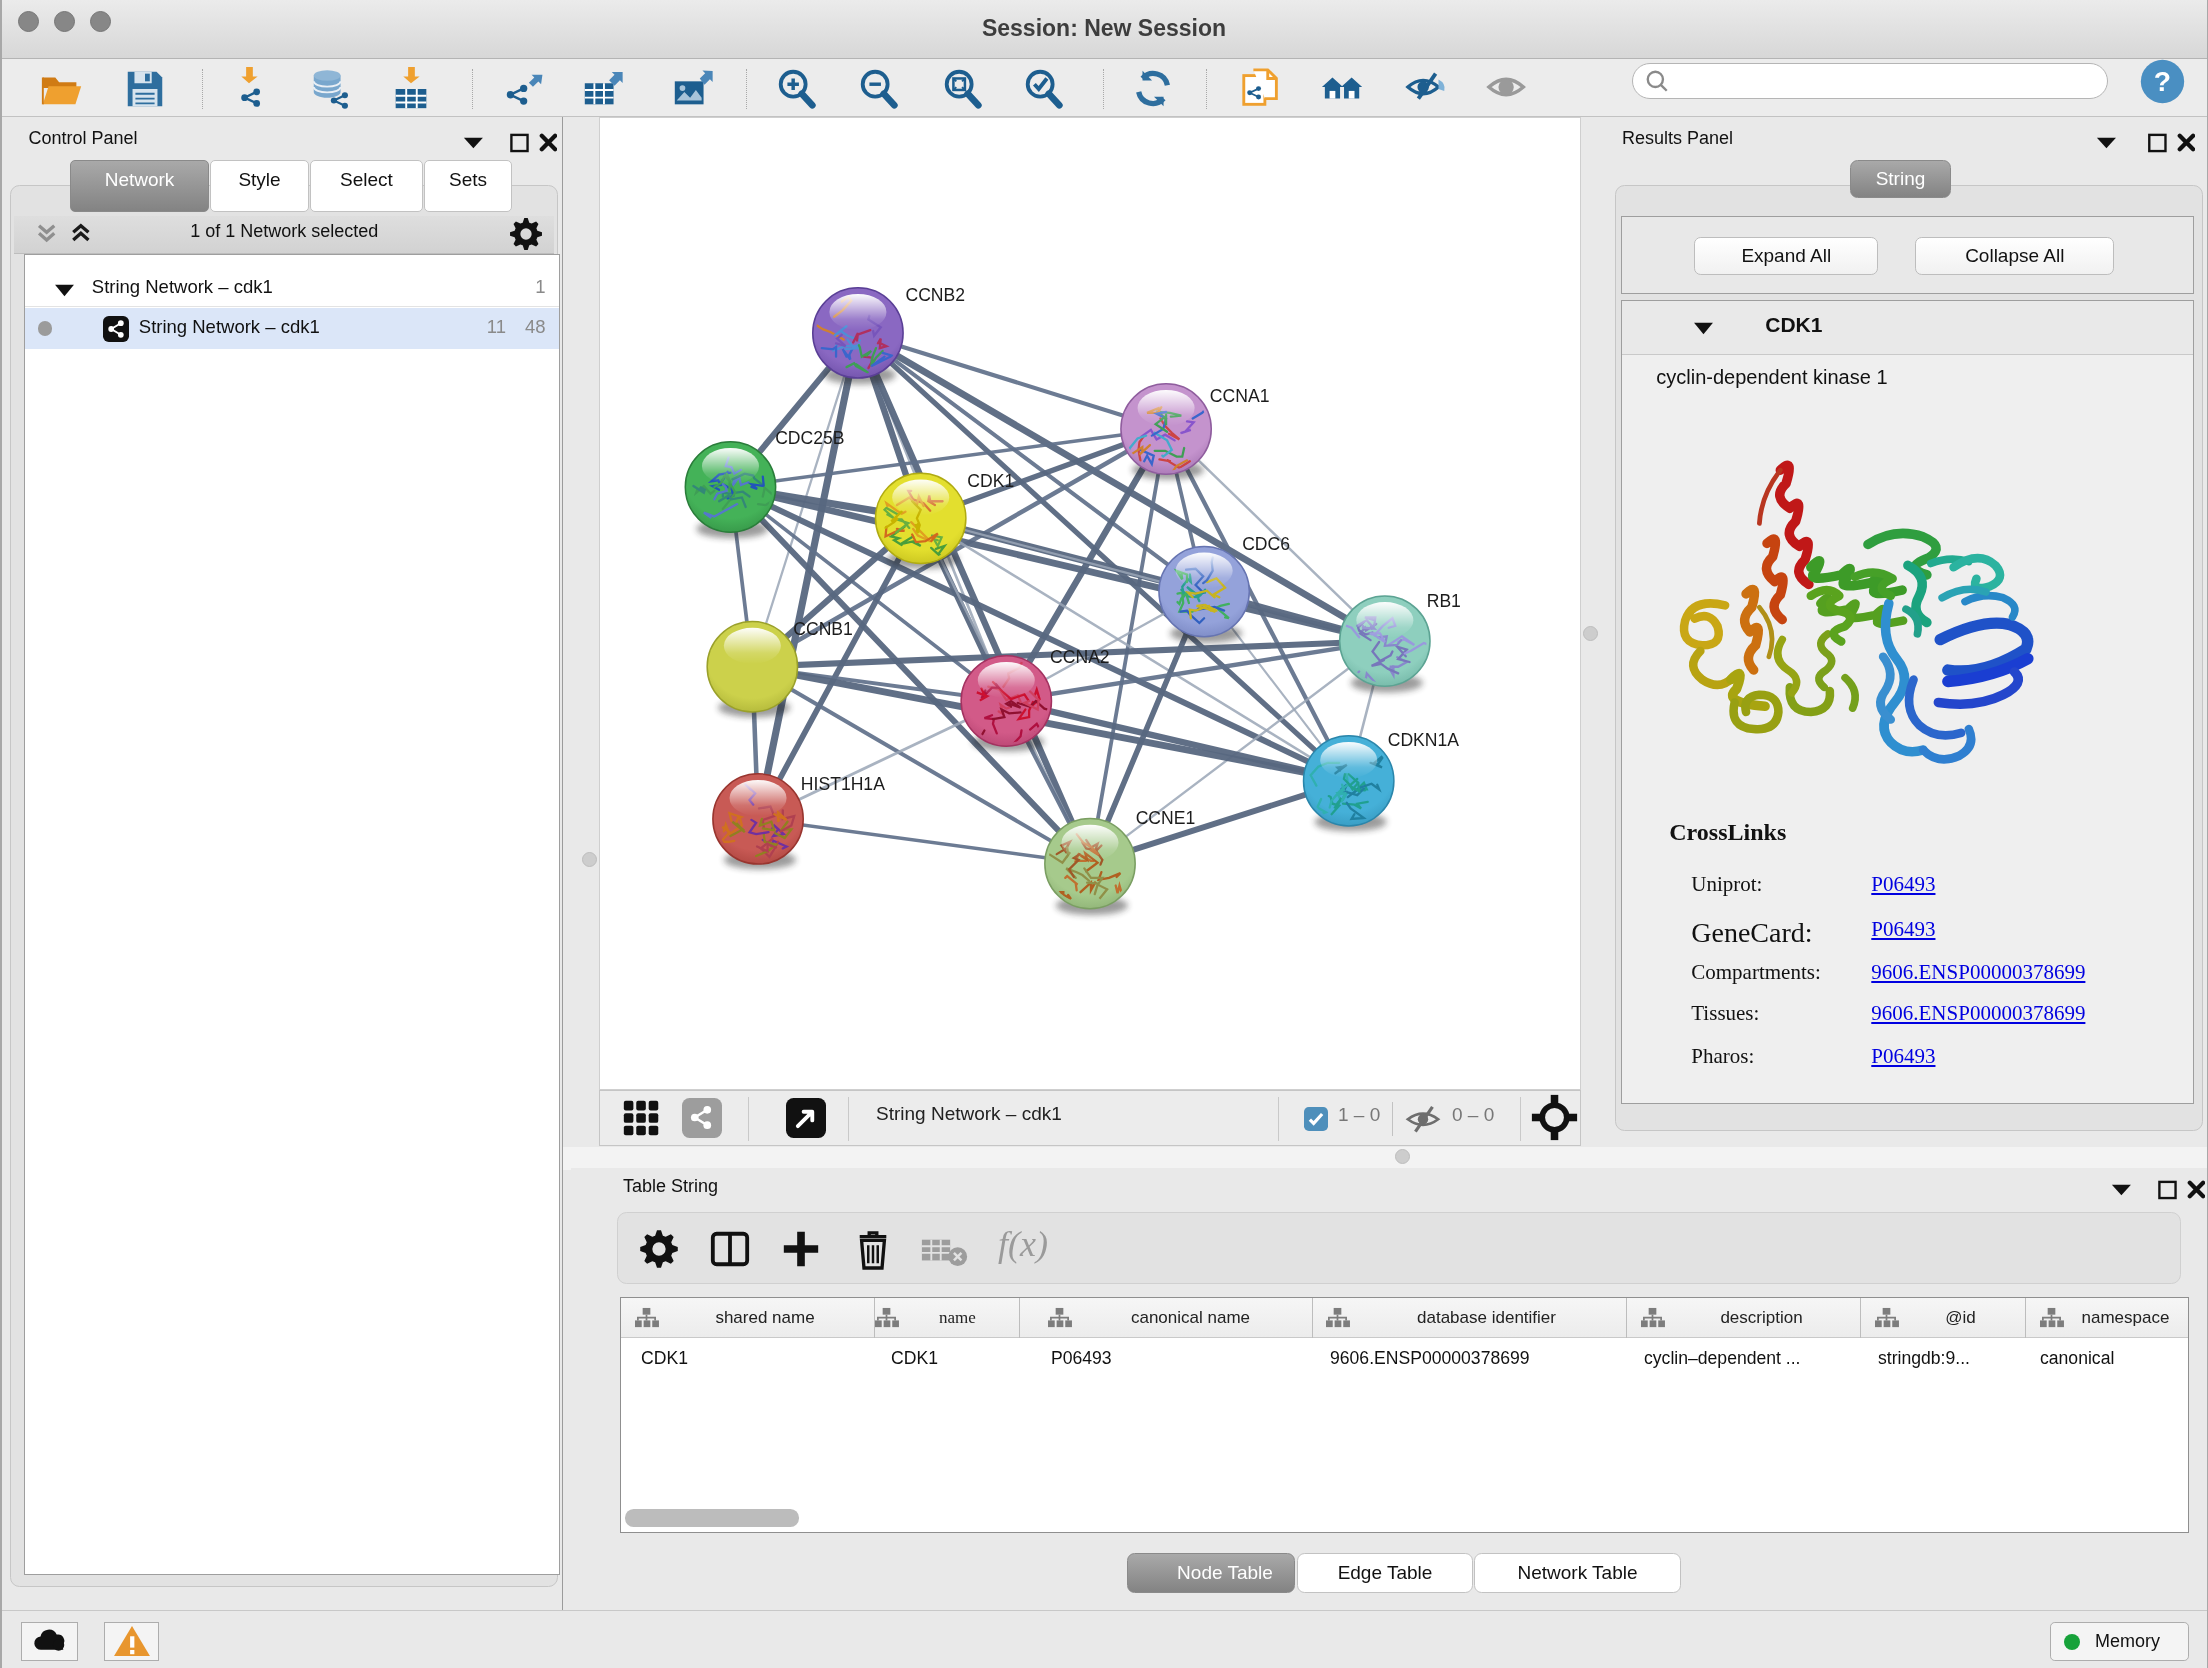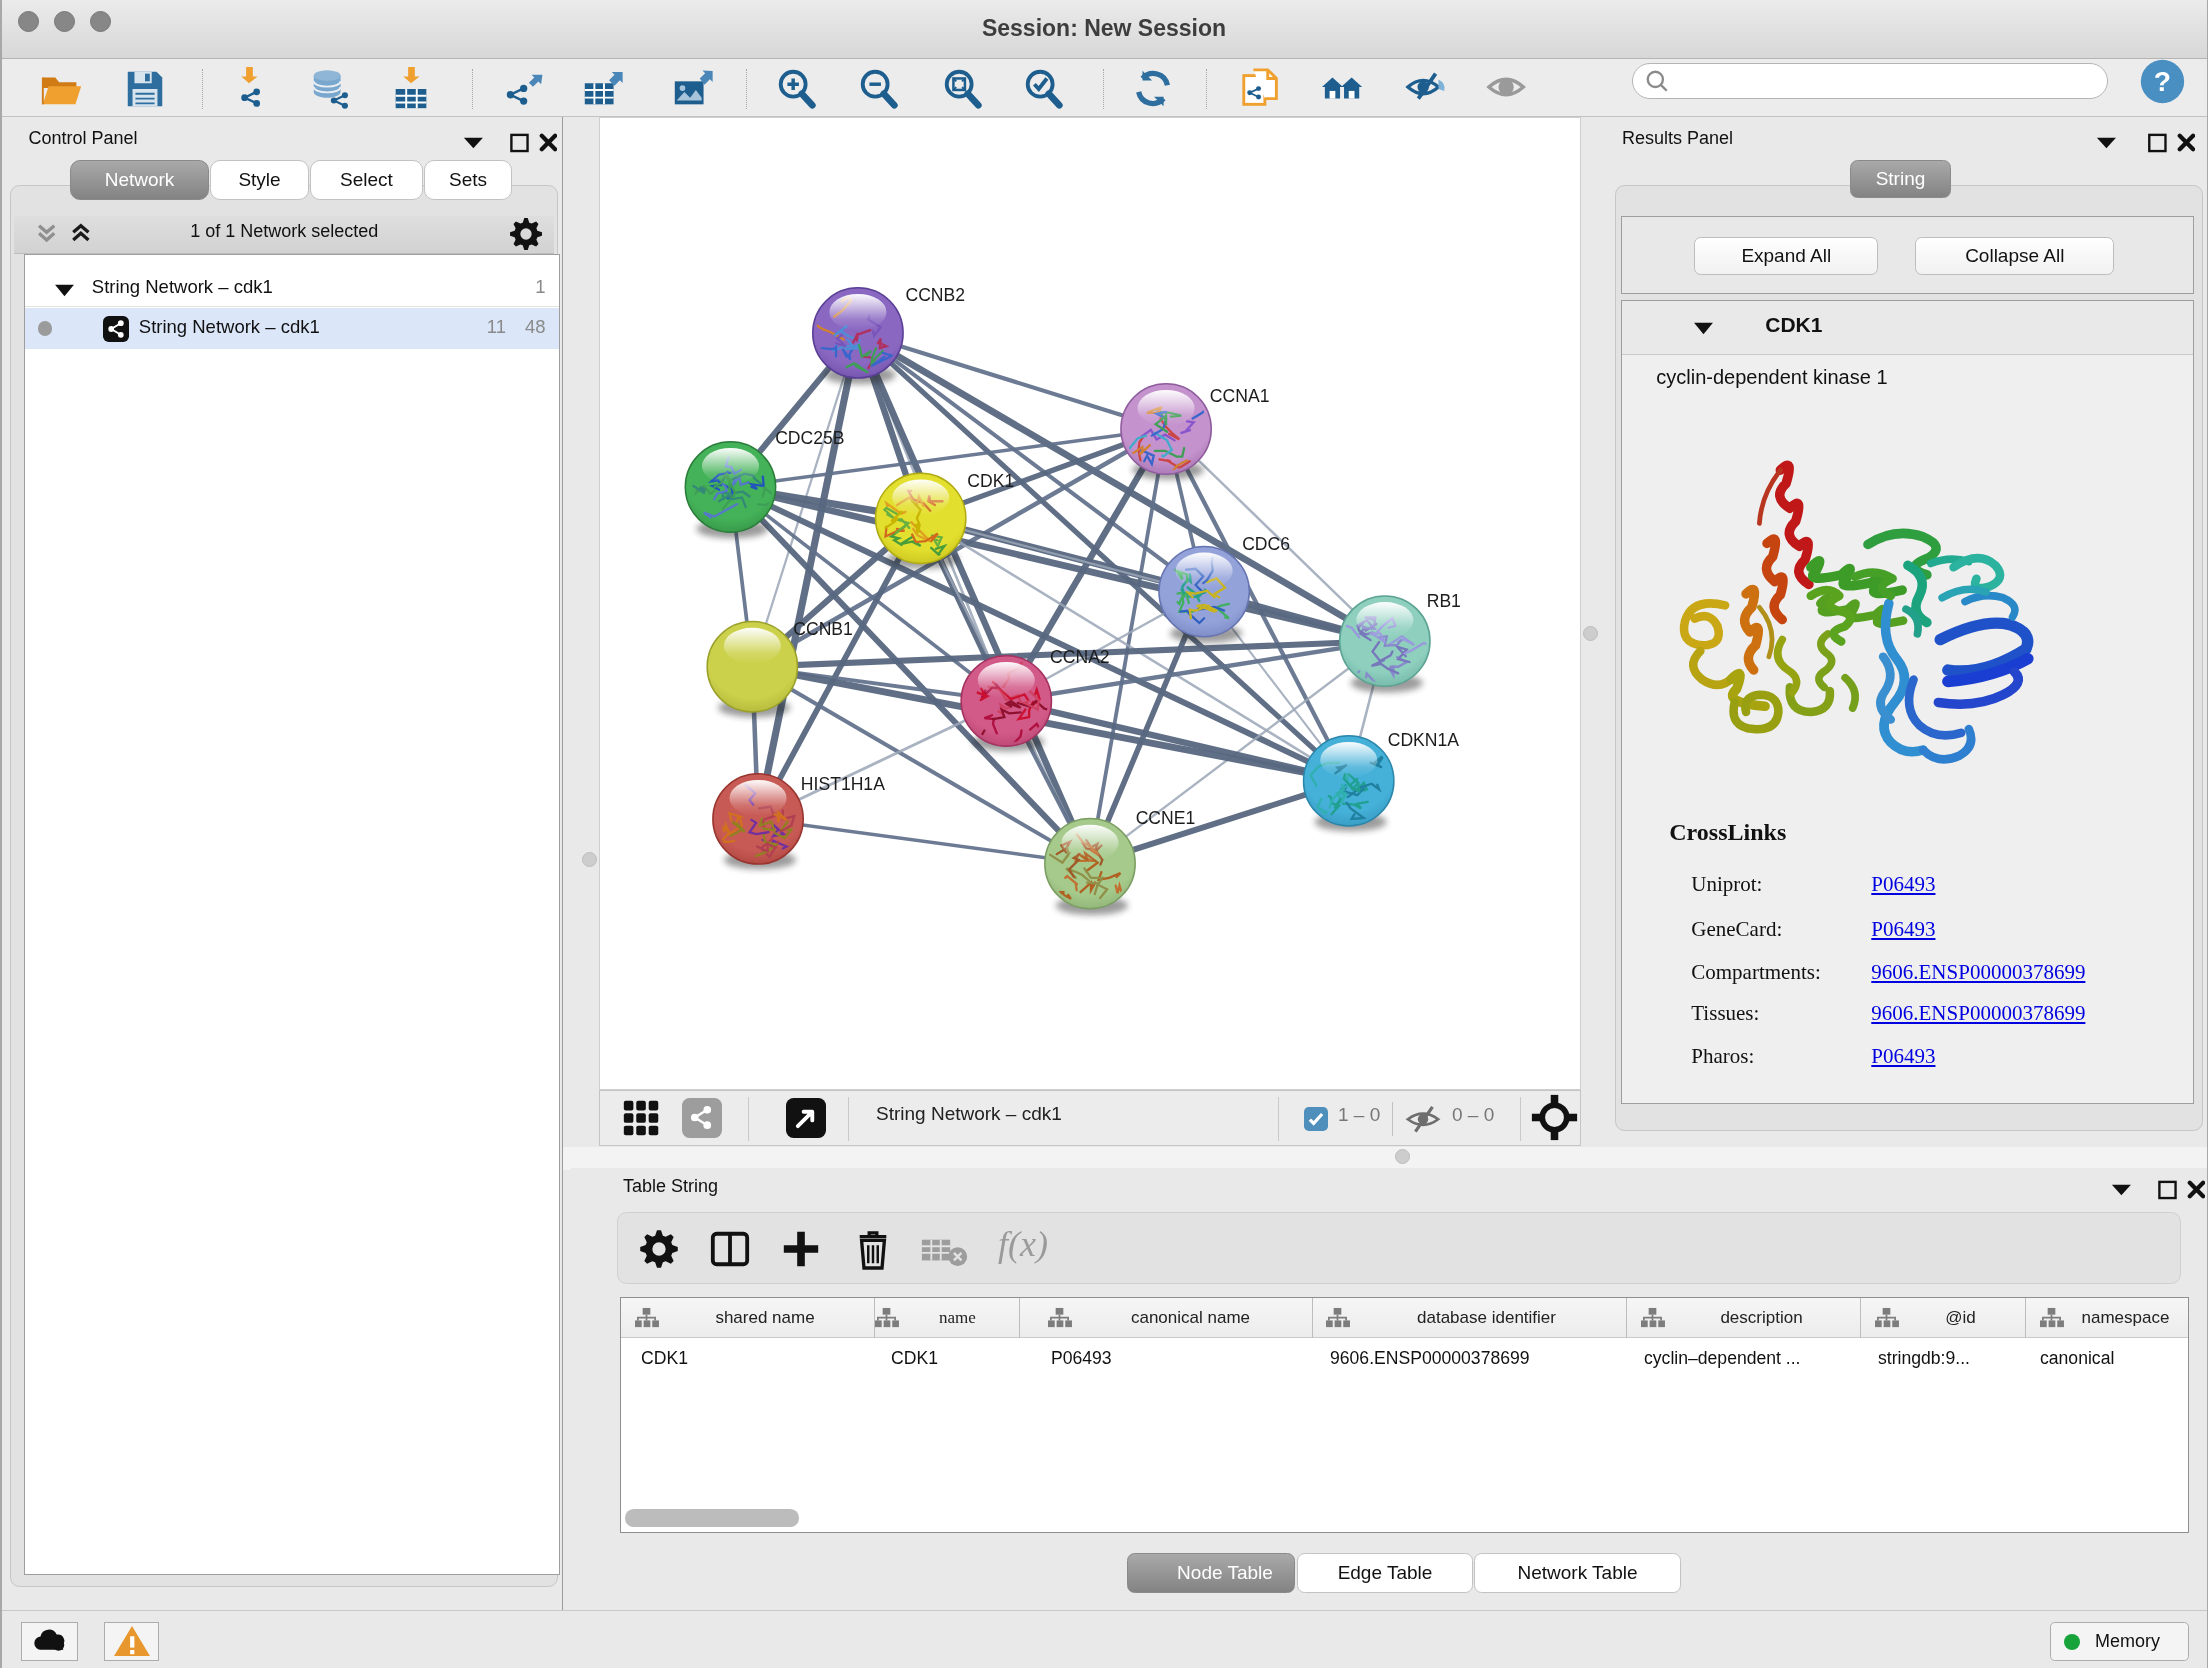--- a/index.html
+++ b/index.html
@@ -24,22 +24,22 @@
 .panel-title { font-size:18px; color:#111; }
 
 #cp { position:absolute; left:0; top:117px; width:563px; height:1493px; background:#e9e9e9;
   border-right:1px solid #9b9b9b; }
 #cp-group { position:absolute; left:9.5px; top:68px; width:548px; height:1402px;
   background:#e2e2e2; border:1px solid #c6c6c6; border-radius:9.5px; }
 #cp-bar { position:absolute; left:3.8px; top:29.5px; width:540px; height:38px;
   background:linear-gradient(#dedede,#d2d2d2); border-bottom:1px solid #bdbdbd; }
 #cp-tree { position:absolute; left:13.3px; top:68px; width:536px; height:1321px;
   background:#fff; border:1px solid #9e9e9e; }
-.tab { position:absolute; top:43px; height:40px; border:1px solid #c2c2c2; background:#fff;
-  border-radius:10px; text-align:center; font-size:19px; line-height:38px; color:#111; z-index:3; }
+.tab { position:absolute; top:43px; height:52px; border:1px solid #c2c2c2; background:#fff;
+  border-radius:5px; text-align:center; font-size:19px; line-height:38px; color:#111; z-index:3; }
 .tab.sel { background:linear-gradient(#a9a9a9,#838383); color:#fff; border-color:#8a8a8a; }
 
 #netwrap { position:absolute; left:599px; top:117px; width:982px; height:973px;
   background:#fff; border:1px solid #cfcfcf; }
 #netbar { position:absolute; left:599px; top:1090px; width:982px; height:56px;
   background:#ececec; border:1px solid #c5c5c5; }
 
 #rp { position:absolute; left:1607px; top:117px; width:601px; height:1029px; background:#e9e9e9; }
 #rp-group { position:absolute; left:7.6px; top:68px; width:588px; height:946px;
   background:#e2e2e2; border:1px solid #c6c6c6; border-radius:9.5px; }
@@ -758,21 +758,21 @@
             <path d="M120 196 q-12 20 6 32 q16 10 4 24" stroke="#96a414" stroke-width="8"></path>
             <path d="M226 214 q14 18 2 36 q-12 16 6 30" stroke="#3a8fd0" stroke-width="9"></path>
             <path d="M250 164 q16 8 12 26" stroke="#22a08a" stroke-width="8"></path>
             <path d="M186 236 q16 14 8 32" stroke="#74a01c" stroke-width="8"></path>
             <path d="M288 152 q24 -14 46 -6" stroke="#2aa3b4" stroke-width="8"></path>
           </g>
         </svg>
       <div class="serif" style="position:absolute;left:47px;top:518px;font-size:24px;font-weight:bold;color:#111;">CrossLinks</div>
       <div class="serif" style="position:absolute;left:69px;top:571px;font-size:21px;color:#111;">Uniprot:</div>
       <div class="serif" style="position:absolute;left:249px;top:571px;font-size:21px;"><span class="xl" style="color:#0000e0;text-decoration:underline;">P06493</span></div>
-      <div class="serif" style="position:absolute;left:69px;top:616px;font-size:21px;color:#111;">GeneCard:</div>
+      <div class="serif" style="position:absolute;left:69px;top:616px;font-size:28px;color:#111;">GeneCard:</div>
       <div class="serif" style="position:absolute;left:249px;top:616px;font-size:21px;"><span class="xl">P06493</span></div>
       <div class="serif" style="position:absolute;left:69px;top:659px;font-size:21px;color:#111;">Compartments:</div>
       <div class="serif" style="position:absolute;left:249px;top:659px;font-size:21px;"><span class="xl">9606.ENSP00000378699</span></div>
       <div class="serif" style="position:absolute;left:69px;top:700px;font-size:21px;color:#111;">Tissues:</div>
       <div class="serif" style="position:absolute;left:249px;top:700px;font-size:21px;"><span class="xl">9606.ENSP00000378699</span></div>
       <div class="serif" style="position:absolute;left:69px;top:743px;font-size:21px;color:#111;">Pharos:</div>
       <div class="serif" style="position:absolute;left:249px;top:743px;font-size:21px;"><span class="xl">P06493</span></div>
     </div>
   </div>
 </div>

